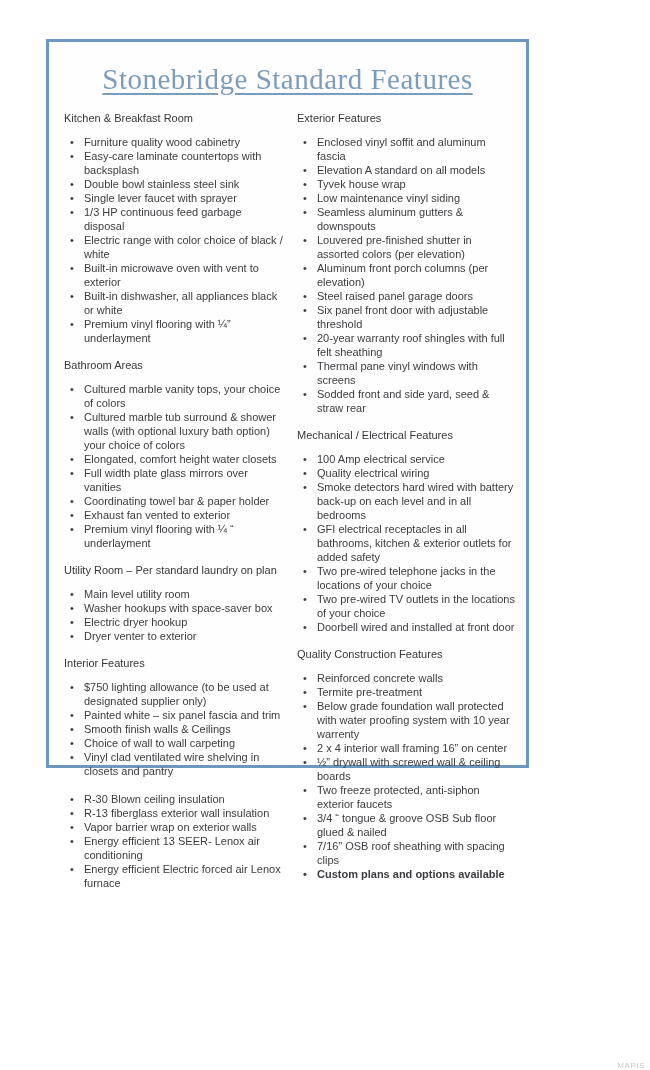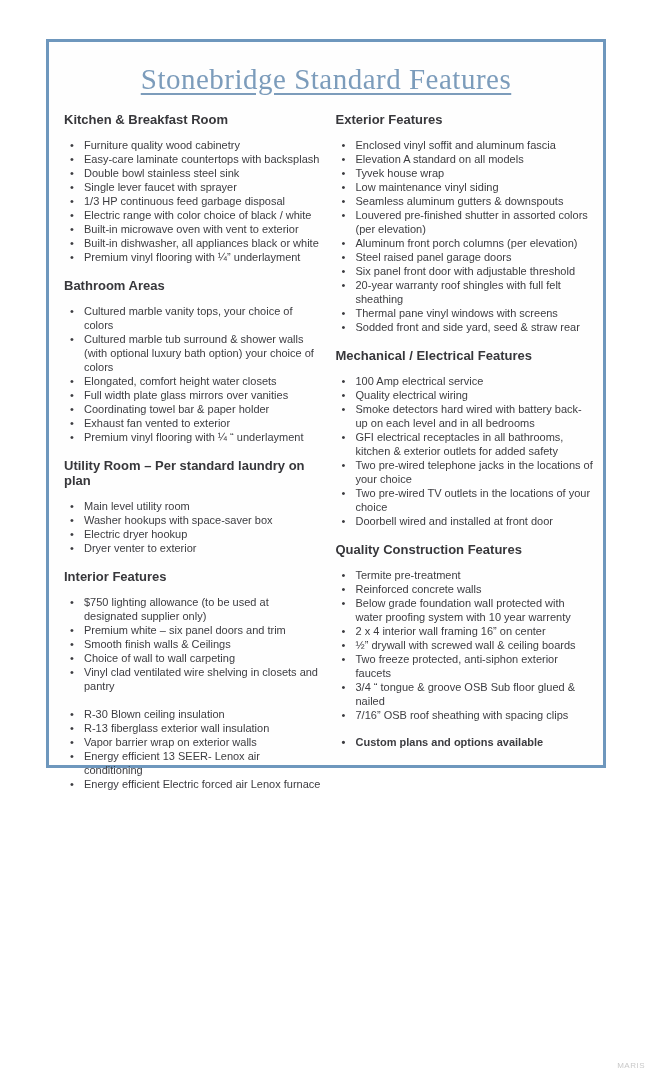--- a/index.html
+++ b/index.html
@@ -12,21 +12,21 @@
     position: relative;
     width: 650px;
     height: 1070px;
     background: #ffffff;
     overflow: hidden;
   }
   .page-border {
     position: absolute;
     left: 46px;
     top: 39px;
-    width: 560px;
+    width: 483px;
     height: 729px;
     border: 3px solid #6e97bd;
     box-sizing: border-box;
     background: #fefefe;
   }
   .doc-title {
     margin: 21px 0 14px 0;
     text-align: center;
     font-family: "Liberation Serif", "DejaVu Serif", serif;
     font-weight: 400;
@@ -43,22 +43,22 @@
   }
   .col {
     flex: 1 1 0;
     min-width: 0;
   }
   section.feature-section {
     margin-bottom: 14px;
   }
   section.feature-section h2 {
     margin: 0 0 11px 0;
-    font-size: 13px;
-    font-weight: 700;
+    font-size: 11px;
+    font-weight: 400;
     color: #37373b;
   }
   section.feature-section ul {
     list-style: none;
     margin: 0;
     padding: 0;
   }
   section.feature-section li {
     position: relative;
     padding-left: 20px;
@@ -69,21 +69,20 @@
   section.feature-section li::before {
     content: "\2022";
     position: absolute;
     left: 6px;
     top: 0;
     font-size: 11px;
     color: #3c3c40;
   }
   section.feature-section li.bold {
     font-weight: 700;
-    margin-top: 13px;
   }
   .watermark {
     position: absolute;
     right: 5px;
     bottom: 0;
     font-size: 8px;
     letter-spacing: 0.5px;
     color: #c9c9c9;
   }
 </style>
@@ -127,21 +126,21 @@
               <li>Main level utility room</li>
               <li>Washer hookups with space-saver box</li>
               <li>Electric dryer hookup</li>
               <li>Dryer venter to exterior</li>
             </ul>
           </section>
           <section class="feature-section">
             <h2>Interior Features</h2>
             <ul>
               <li>$750 lighting allowance (to be used at designated supplier only)</li>
-              <li>Premium white – six panel doors and trim</li>
+              <li>Painted white – six panel fascia and trim</li>
               <li>Smooth finish walls &amp; Ceilings</li>
               <li>Choice of wall to wall carpeting</li>
               <li>Vinyl clad ventilated wire shelving in closets and pantry</li>
             </ul>
           </section>
           <section class="feature-section">
             <ul>
               <li>R-30 Blown ceiling insulation</li>
               <li>R-13 fiberglass exterior wall insulation</li>
               <li>Vapor barrier wrap on exterior walls</li>
@@ -176,22 +175,22 @@
               <li>Smoke detectors hard wired with battery back-up on each level and in all bedrooms</li>
               <li>GFI electrical receptacles in all bathrooms, kitchen &amp; exterior outlets for added safety</li>
               <li>Two pre-wired telephone jacks in the locations of your choice</li>
               <li>Two pre-wired TV outlets in the locations of your choice</li>
               <li>Doorbell wired and installed at front door</li>
             </ul>
           </section>
           <section class="feature-section">
             <h2>Quality Construction Features</h2>
             <ul>
+              <li>Reinforced concrete walls</li>
               <li>Termite pre-treatment</li>
-              <li>Reinforced concrete walls</li>
               <li>Below grade foundation wall protected with water proofing system with 10 year warrenty</li>
               <li>2 x 4 interior wall framing 16” on center</li>
               <li>½” drywall with screwed wall &amp; ceiling boards</li>
               <li>Two freeze protected, anti-siphon exterior faucets</li>
               <li>3/4 “ tongue &amp; groove OSB Sub floor glued &amp; nailed</li>
               <li>7/16” OSB roof sheathing with spacing clips</li>
               <li class="bold">Custom plans and options available</li>
             </ul>
           </section>
         </div>

